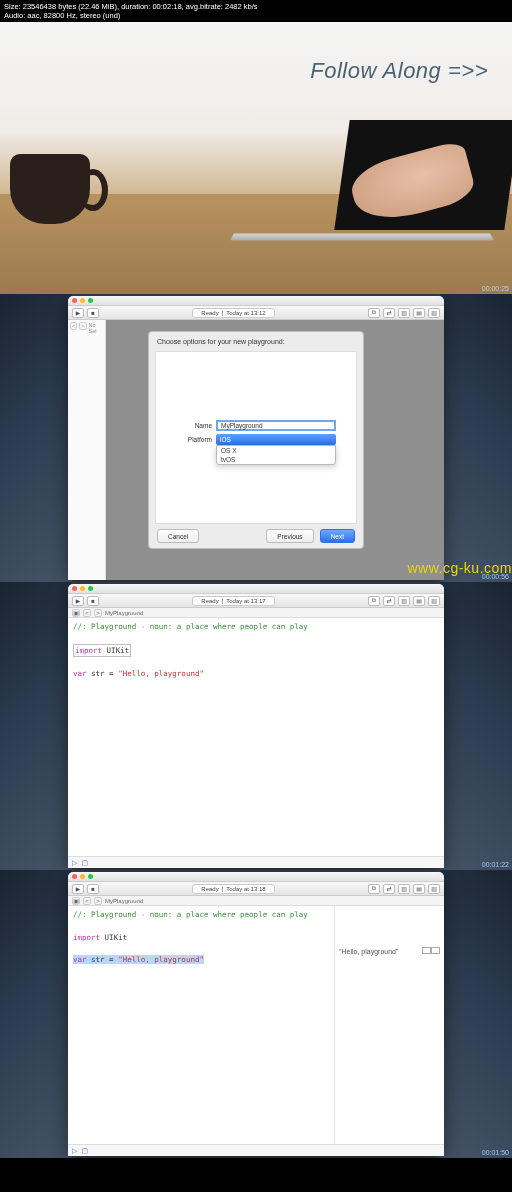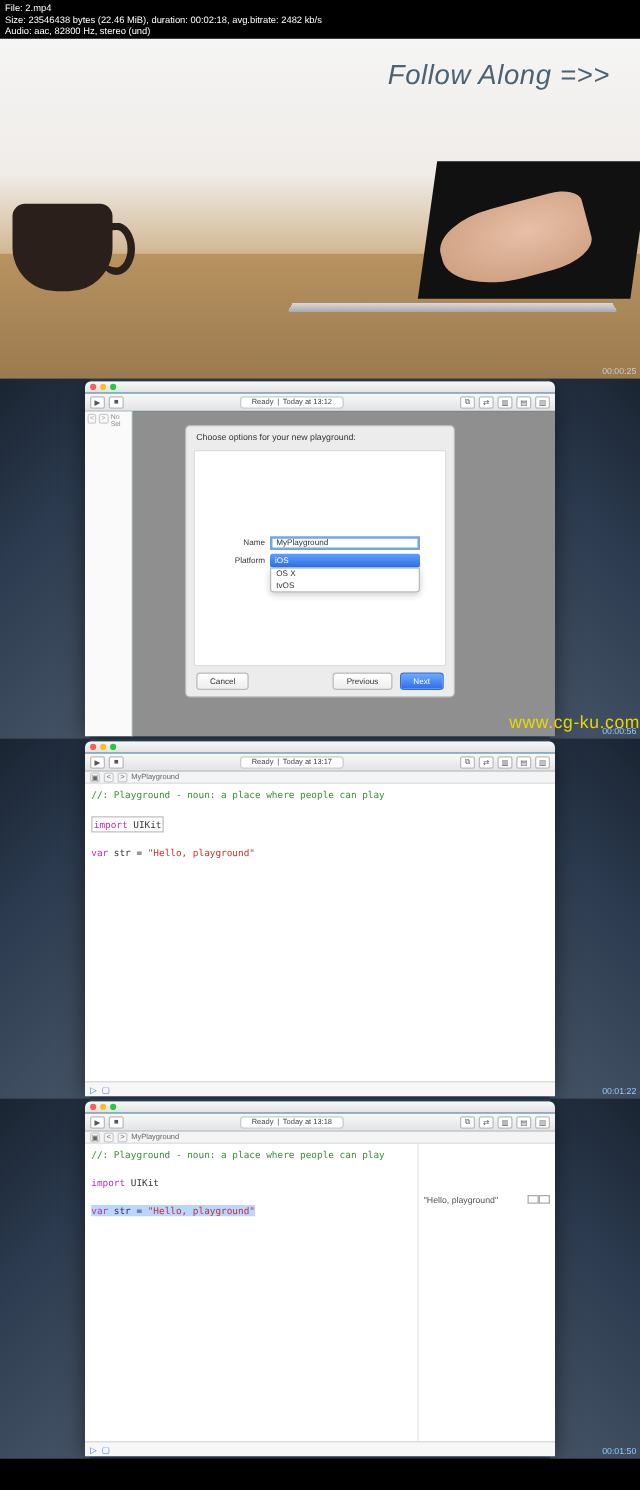--- a/index.html
+++ b/index.html
@@ -3,21 +3,21 @@
 <meta charset="utf-8">
 <style>
   * { margin: 0; padding: 0; box-sizing: border-box; }
   body { width: 512px; font-family: -apple-system, Helvetica, Arial, sans-serif; background: #000; color: #fff; font-size: 7px; }
   
   
   .meta { padding: 2px 4px; line-height: 1.2; font-size: 7.5px; background: #000; }
   
   
   .sec1 { height: 272px; background: linear-gradient(to bottom, #f5f5f5 0%, #f0ece8 40%, #c8a878 70%, #8b6844 100%); position: relative; overflow: hidden; }
-  .follow { position: absolute; top: 16px; right: 24px; font-size: 22px; font-style: italic; color: #4a6272; font-weight: 300; letter-spacing: 0.5px; }
+  .follow { position: absolute; top: 36px; right: 24px; font-size: 22px; font-style: italic; color: #4a6272; font-weight: 300; letter-spacing: 0.5px; }
   .ts-1 { position: absolute; bottom: 2px; right: 3px; font-size: 7px; color: #ccc; }
   .desk { position: absolute; bottom: 0; left: 0; right: 0; height: 100px; background: linear-gradient(to bottom, #b89360 0%, #9b7a4f 100%); }
   .cup { position: absolute; left: 10px; bottom: 70px; width: 80px; height: 70px; background: #2a1f1a; border-radius: 10px 10px 35px 35px; }
   .cup::after { content:""; position: absolute; right: -18px; top: 15px; width: 24px; height: 30px; border: 6px solid #2a1f1a; border-radius: 50%; border-left: none; }
   .laptop { position: absolute; right: 0; bottom: 50px; width: 280px; height: 150px; }
   .laptop-base { position: absolute; bottom: 0; left: 0; width: 260px; height: 14px; background: linear-gradient(to bottom, #d8d8d8, #aaa); border-radius: 0 0 3px 3px; transform: perspective(400px) rotateX(60deg); }
   .laptop-screen-back { position:absolute; right:0; bottom:14px; width:170px; height:110px; background:#111; transform:skewX(-8deg); }
   .hand { position: absolute; right: 40px; bottom: 30px; width: 120px; height: 60px; background: radial-gradient(ellipse at 60% 40%, #e8c0a8, #c89878); border-radius: 40% 20% 30% 50%; transform: rotate(-15deg); }
 
   
@@ -74,21 +74,20 @@
   .mini-chart { display:inline-block; width:9px; height:7px; border:1px solid #aaa; }
 
   .sec3 { height: 288px; }
   .sec4 { height: 288px; }
   .sec2 { height: 288px; }
 </style>
 </head>
 <body>
 
 <div class="meta">
-  <div>File: 2.mp4</div>
   <div>Size: 23546438 bytes (22.46 MiB), duration: 00:02:18, avg.bitrate: 2482 kb/s</div>
   <div>Audio: aac, 82800 Hz, stereo (und)</div>
 </div>
 
 <div class="sec1">
   <div class="follow">Follow Along =&gt;&gt;</div>
   <div class="desk"></div>
   <div class="cup"></div>
   <div class="laptop">
     <div class="laptop-screen-back"></div>

